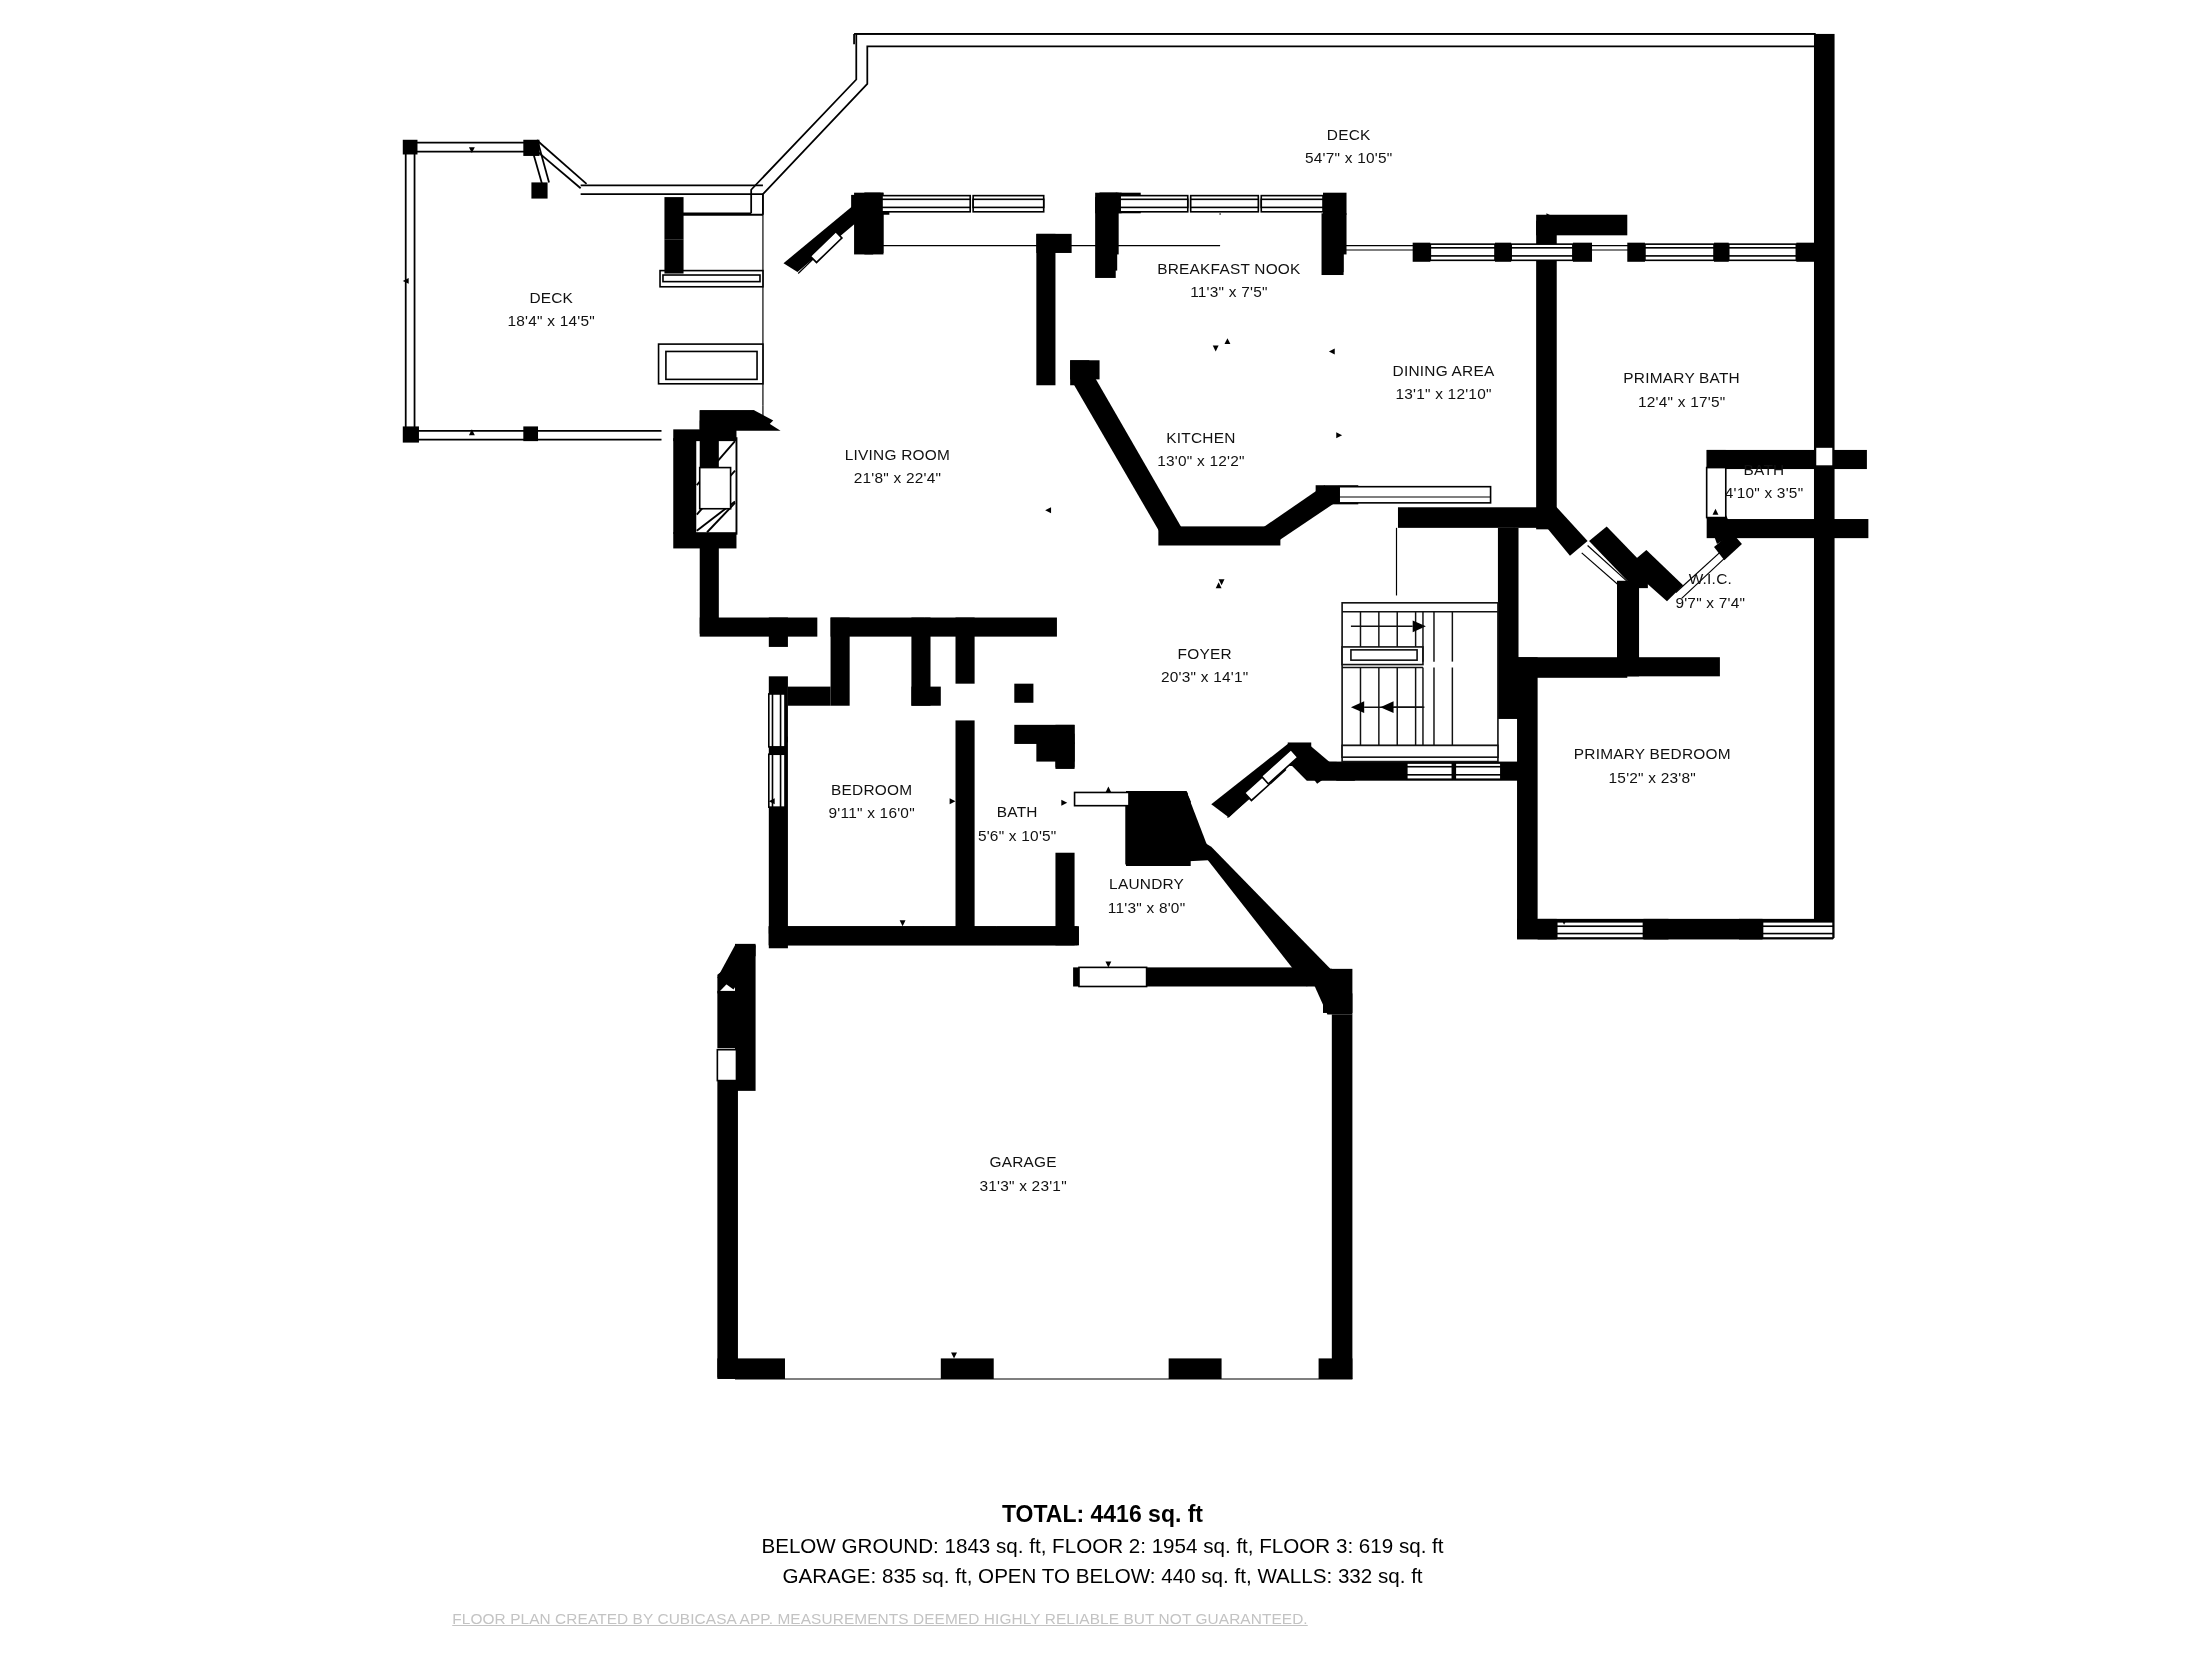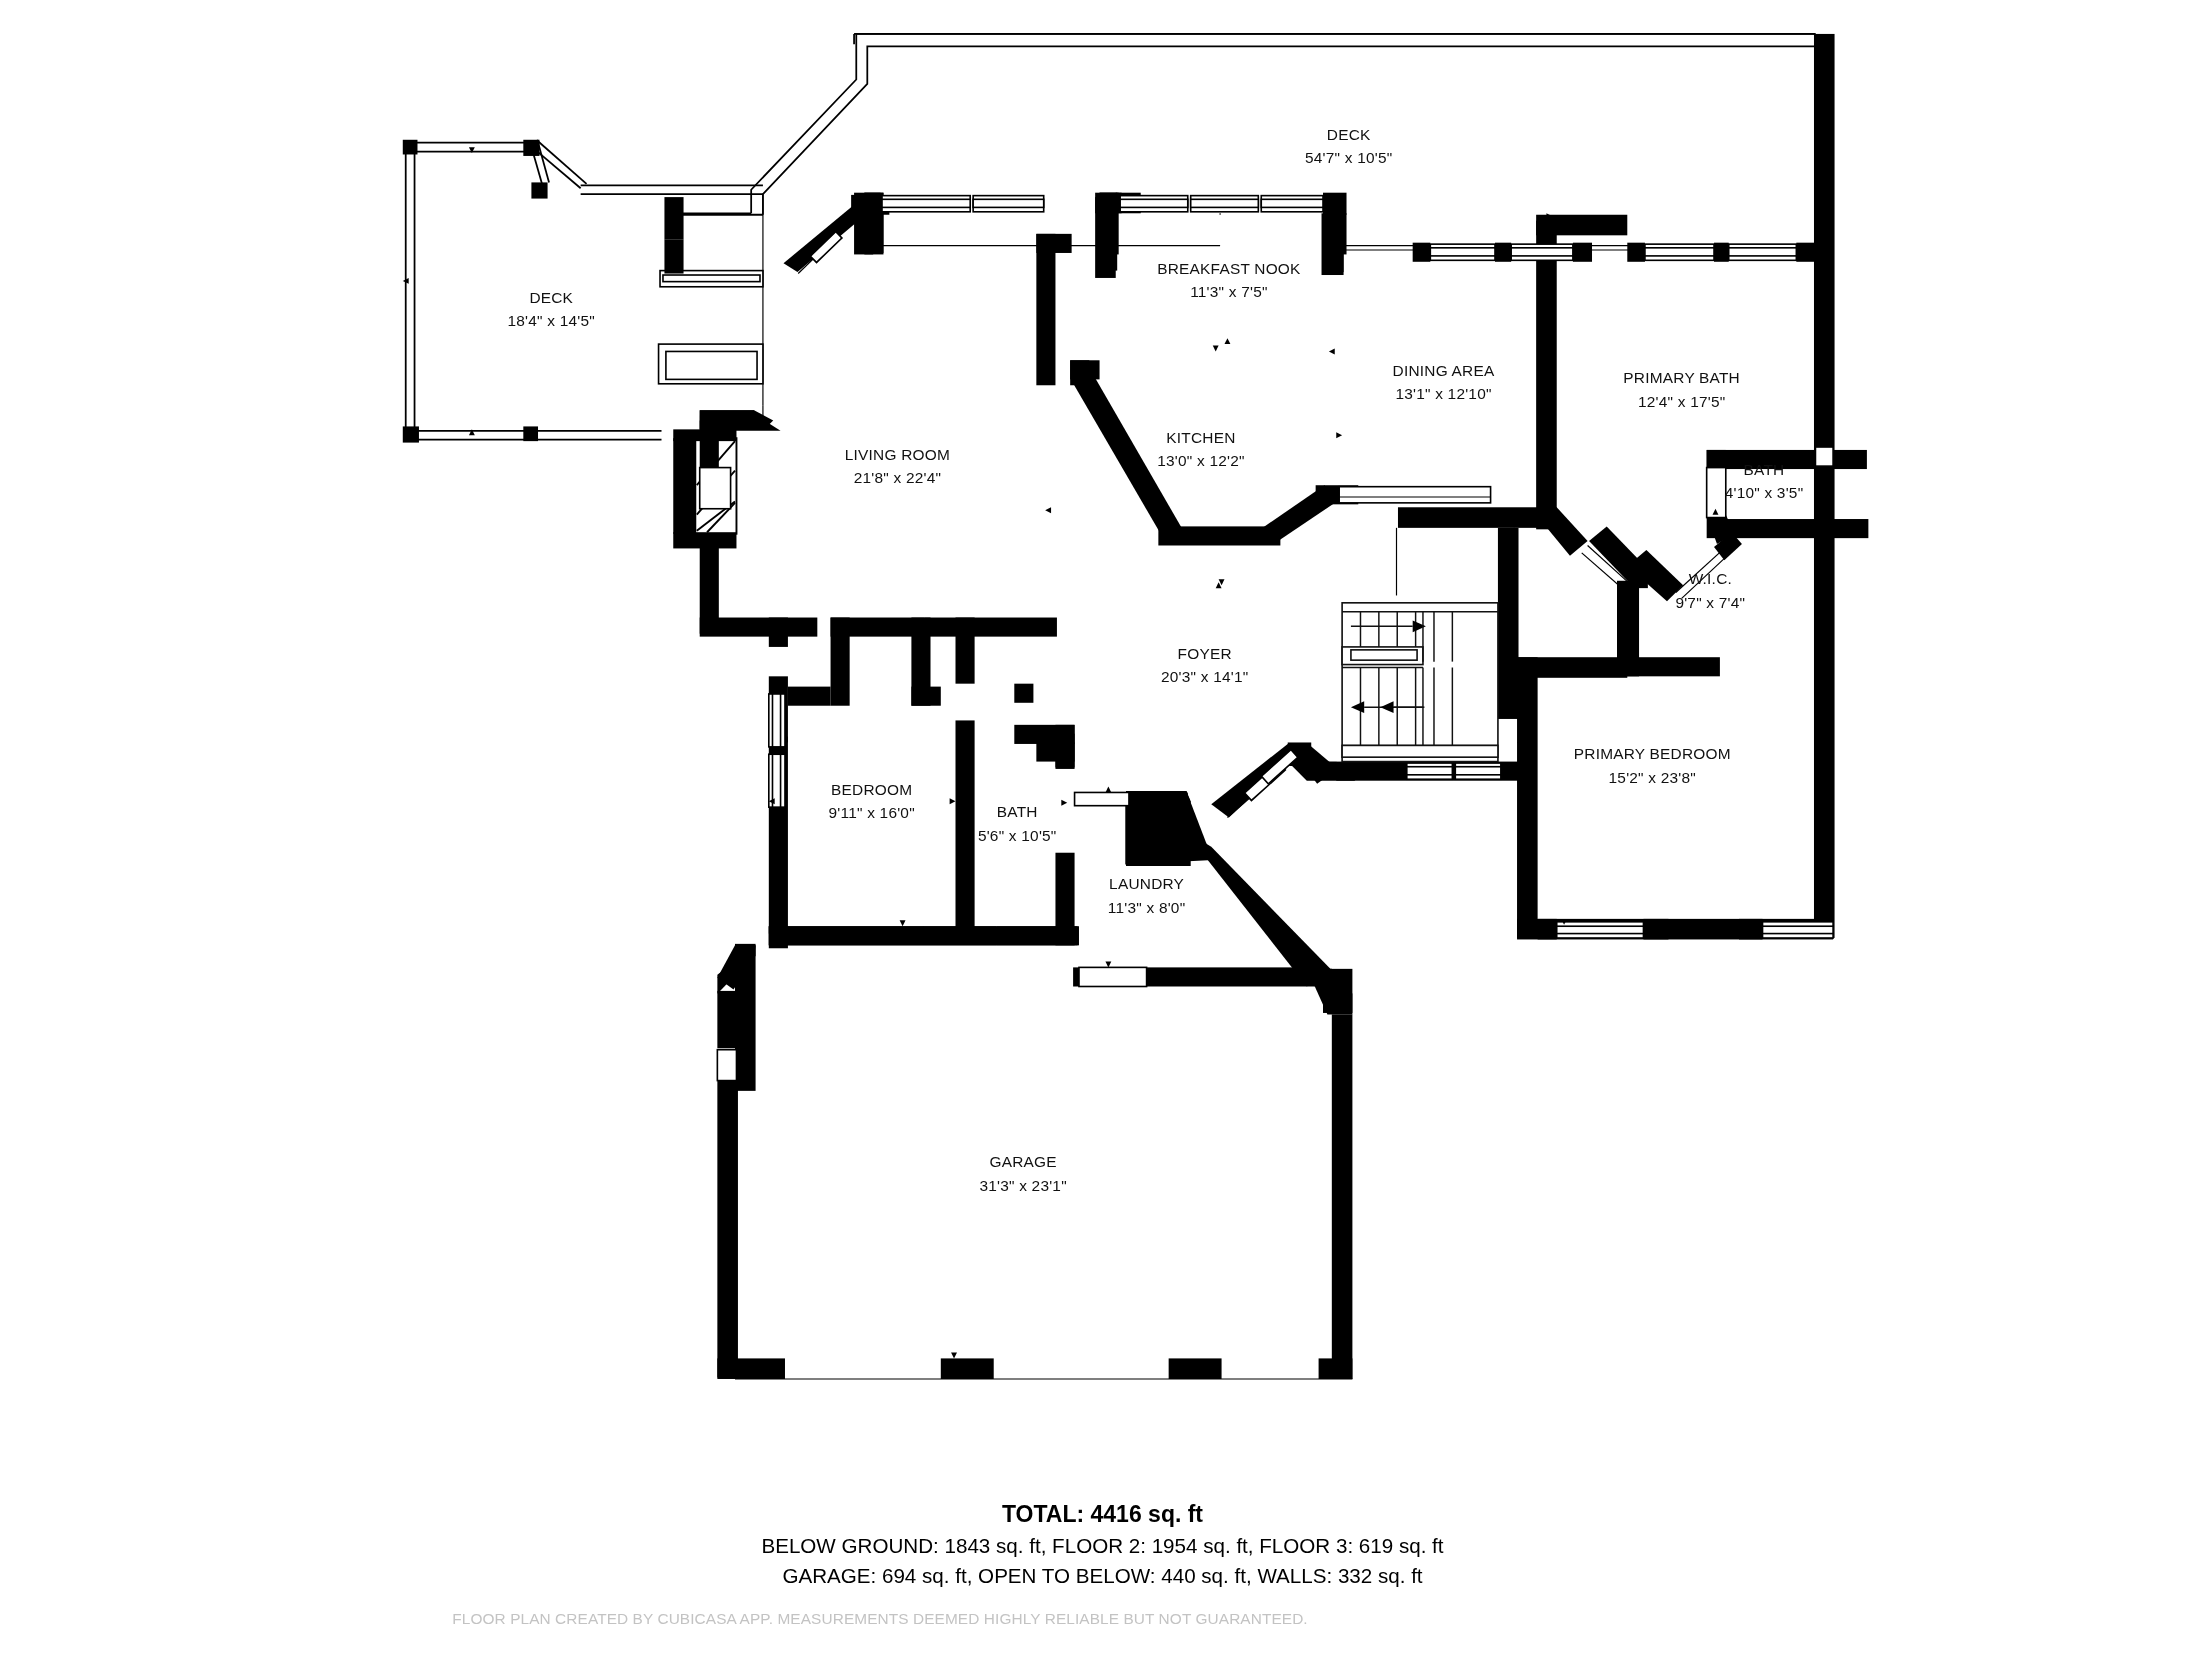--- a/index.html
+++ b/index.html
@@ -73,20 +73,21 @@
   #disclaimer {
     position: absolute;
     left: 0;
     top: 1610px;
     width: 1760px;
     text-align: center;
     font-family: "Liberation Sans", sans-serif;
     font-size: 15.4px;
     color: #c3c3c3;
     letter-spacing: 0.1px;
+    text-decoration: underline;
   }
 </style>
 </head>
 <body>
 
 <div id="plan-root">
   <svg class="floorplan" viewBox="0 0 3000 2250" xmlns="http://www.w3.org/2000/svg">
 
     <g>
       <polyline class="thinline" points="1162,46 1162,46 1165,46 2470,46"></polyline>
@@ -488,17 +489,17 @@
 
       <text class="room-label" x="1392" y="1588">GARAGE</text>
       <text class="room-dim" x="1392" y="1620">31'3" x 23'1"</text>
     </g>
   </svg>
 </div>
 
 <div id="summary">
   <div class="total">TOTAL: 4416 sq. ft</div>
   <div class="line">BELOW GROUND: 1843 sq. ft, FLOOR 2: 1954 sq. ft, FLOOR 3: 619 sq. ft</div>
-  <div class="line">GARAGE: 694 sq. ft, OPEN TO BELOW: 440 sq. ft, WALLS: 332 sq. ft</div>
+  <div class="line">GARAGE: 835 sq. ft, OPEN TO BELOW: 440 sq. ft, WALLS: 332 sq. ft</div>
 </div>
 
 <div id="disclaimer">FLOOR PLAN CREATED BY CUBICASA APP. MEASUREMENTS DEEMED HIGHLY RELIABLE BUT NOT GUARANTEED.</div>
 
 
 </body></html>

